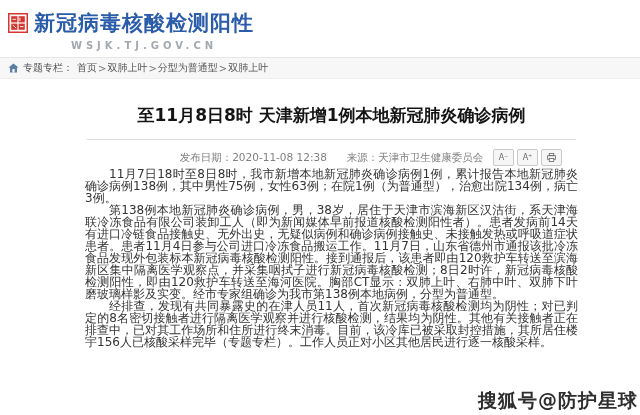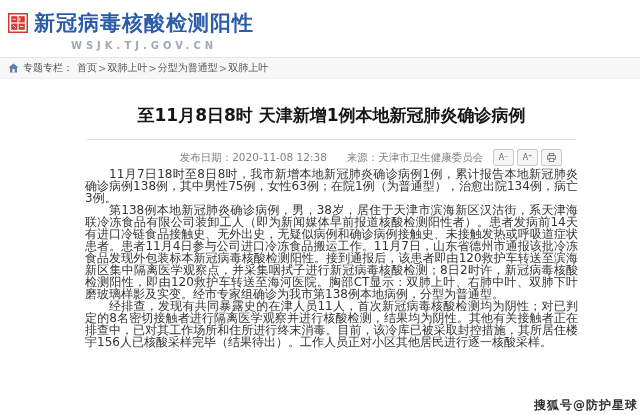--- a/index.html
+++ b/index.html
@@ -47,21 +47,21 @@
   .tools{position:absolute;right:16px;top:0;display:flex;gap:3px;}
   .tool-btn{
     min-width:15px;height:15px;border:1px solid #c9c9c9;background:#f6f6f6;color:#666;
     font-size:8px;display:flex;align-items:center;justify-content:center;padding:0 2px;cursor:pointer;
     border-radius:2px;font-family:"DejaVu Sans","Liberation Sans",sans-serif;
   }
   .body-text{margin-top:1px;font-size:12px;line-height:12px;color:#333;text-align:justify;}
   .body-text p{margin:0;text-indent:2em;}
   
   .watermark{
-    position:absolute;right:2px;bottom:1px;font-size:12px;font-weight:bold;color:#2e2e2e;letter-spacing:1px;
+    position:absolute;right:2px;bottom:1px;font-size:19px;font-weight:bold;color:#2e2e2e;letter-spacing:1px;
     text-shadow:1px 0 0 #fff,-1px 0 0 #fff,0 1px 0 #fff,0 -1px 0 #fff,1px 1px 0 #fff,-1px -1px 0 #fff,1px -1px 0 #fff,-1px 1px 0 #fff;
   }
 </style>
 </head>
 <body>
 
 <div class="header">
   <div class="logo-wrap">
     <svg class="seal" viewBox="0 0 20 20">
       <rect x="0.75" y="0.75" width="18.5" height="18.5" fill="#ffffff" stroke="#d5372f" stroke-width="1.5"></rect>
@@ -114,18 +114,18 @@
           <rect x="0.7" y="3" width="8.6" height="4" fill="none" stroke="#666" stroke-width="0.9"></rect>
           <rect x="2.5" y="6" width="5" height="3.4" fill="#fff" stroke="#666" stroke-width="0.9"></rect>
         </svg>
       </span>
     </span>
   </div>
 
   <div class="body-text">
     <p>11月7日18时至8日8时，我市新增本地新冠肺炎确诊病例1例，累计报告本地新冠肺炎确诊病例138例，其中男性75例，女性63例；在院1例（为普通型），治愈出院134例，病亡3例。</p>
     <p>第138例本地新冠肺炎确诊病例，男，38岁，居住于天津市滨海新区汉沽街，系天津海联冷冻食品有限公司装卸工人（即为新闻媒体早前报道核酸检测阳性者）。患者发病前14天有进口冷链食品接触史、无外出史，无疑似病例和确诊病例接触史、未接触发热或呼吸道症状患者。患者11月4日参与公司进口冷冻食品搬运工作。11月7日，山东省德州市通报该批冷冻食品发现外包装标本新冠病毒核酸检测阳性。接到通报后，该患者即由120救护车转送至滨海新区集中隔离医学观察点，并采集咽拭子进行新冠病毒核酸检测；8日2时许，新冠病毒核酸检测阳性，即由120救护车转送至海河医院。胸部CT显示：双肺上叶、右肺中叶、双肺下叶磨玻璃样影及实变。经市专家组确诊为我市第138例本地病例，分型为普通型。</p>
-    <p>经排查，发现有共同暴露史的在津人员11人，首次新冠病毒核酸检测均为阴性；对已判定的8名密切接触者进行隔离医学观察并进行核酸检测，结果均为阴性。其他有关接触者正在排查中，已对其工作场所和住所进行终末消毒。目前，该冷库已被采取封控措施，其所居住楼宇156人已核酸采样完毕（结果待出）。工作人员正对小区其他居民进行逐一核酸采样。</p>
+    <p>经排查，发现有共同暴露史的在津人员11人，首次新冠病毒核酸检测均为阴性；对已判定的8名密切接触者进行隔离医学观察并进行核酸检测，结果均为阴性。其他有关接触者正在排查中，已对其工作场所和住所进行终末消毒。目前，该冷库已被采取封控措施，其所居住楼宇156人已核酸采样完毕（专题专栏）。工作人员正对小区其他居民进行逐一核酸采样。</p>
   </div>
 
 </div>
 
 <div class="watermark">搜狐号@防护星球</div>
 
 </body></html>

